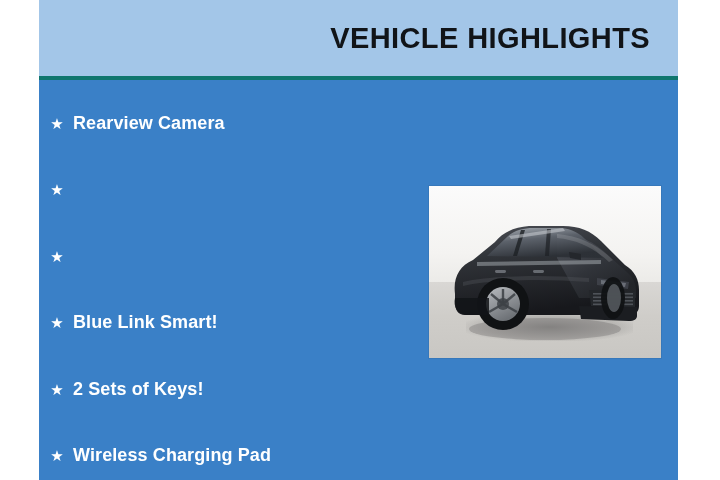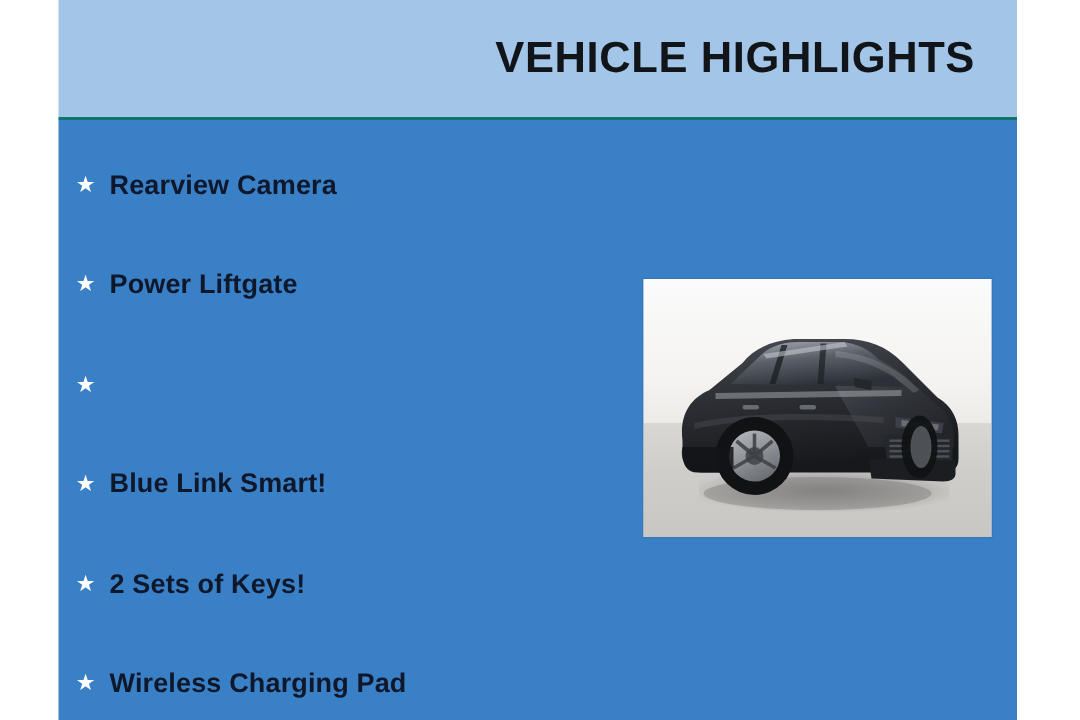--- a/index.html
+++ b/index.html
@@ -21,21 +21,21 @@
   }
   
   .header-band {
     position: absolute;
     left: 39px;
     top: 0;
     width: 639px;
     height: 80px;
     background: #a3c6e8;
     box-sizing: border-box;
-    border-bottom: 2px solid #0f766e;
+    border-bottom: 4px solid #0f766e;
     display: flex;
     align-items: center;
     justify-content: flex-end;
   }
   .header-title {
     color: #111418;
     font-size: 29px;
     font-weight: bold;
     letter-spacing: 0.4px;
     padding-right: 28px;
@@ -73,21 +73,21 @@
     flex: 0 0 20px;
     text-align: center;
     font-size: 15px;
     line-height: 1;
     color: #ffffff;
     margin-right: 6px;
   }
   .highlight-label {
     font-size: 18px;
     font-weight: bold;
-    color: #0f172a;
+    color: #ffffff;
     letter-spacing: 0.1px;
     white-space: nowrap;
     font-family: "Liberation Sans", sans-serif;
   }
   
   .vehicle-photo {
     position: absolute;
     left: 390px;
     top: 106px;
     width: 232px;
@@ -138,21 +138,20 @@
 
     <ul class="highlights-list">
 
       <li class="highlight-item">
         <span class="star-icon">★</span>
         <span class="highlight-label">Rearview Camera</span>
       </li>
 
       <li class="highlight-item">
         <span class="star-icon">★</span>
-        <span class="highlight-label">Power Liftgate</span>
       </li>
 
       <li class="highlight-item">
         <span class="star-icon">★</span>
       </li>
 
       <li class="highlight-item">
         <span class="star-icon">★</span>
         <span class="highlight-label">Blue Link Smart!</span>
       </li>

